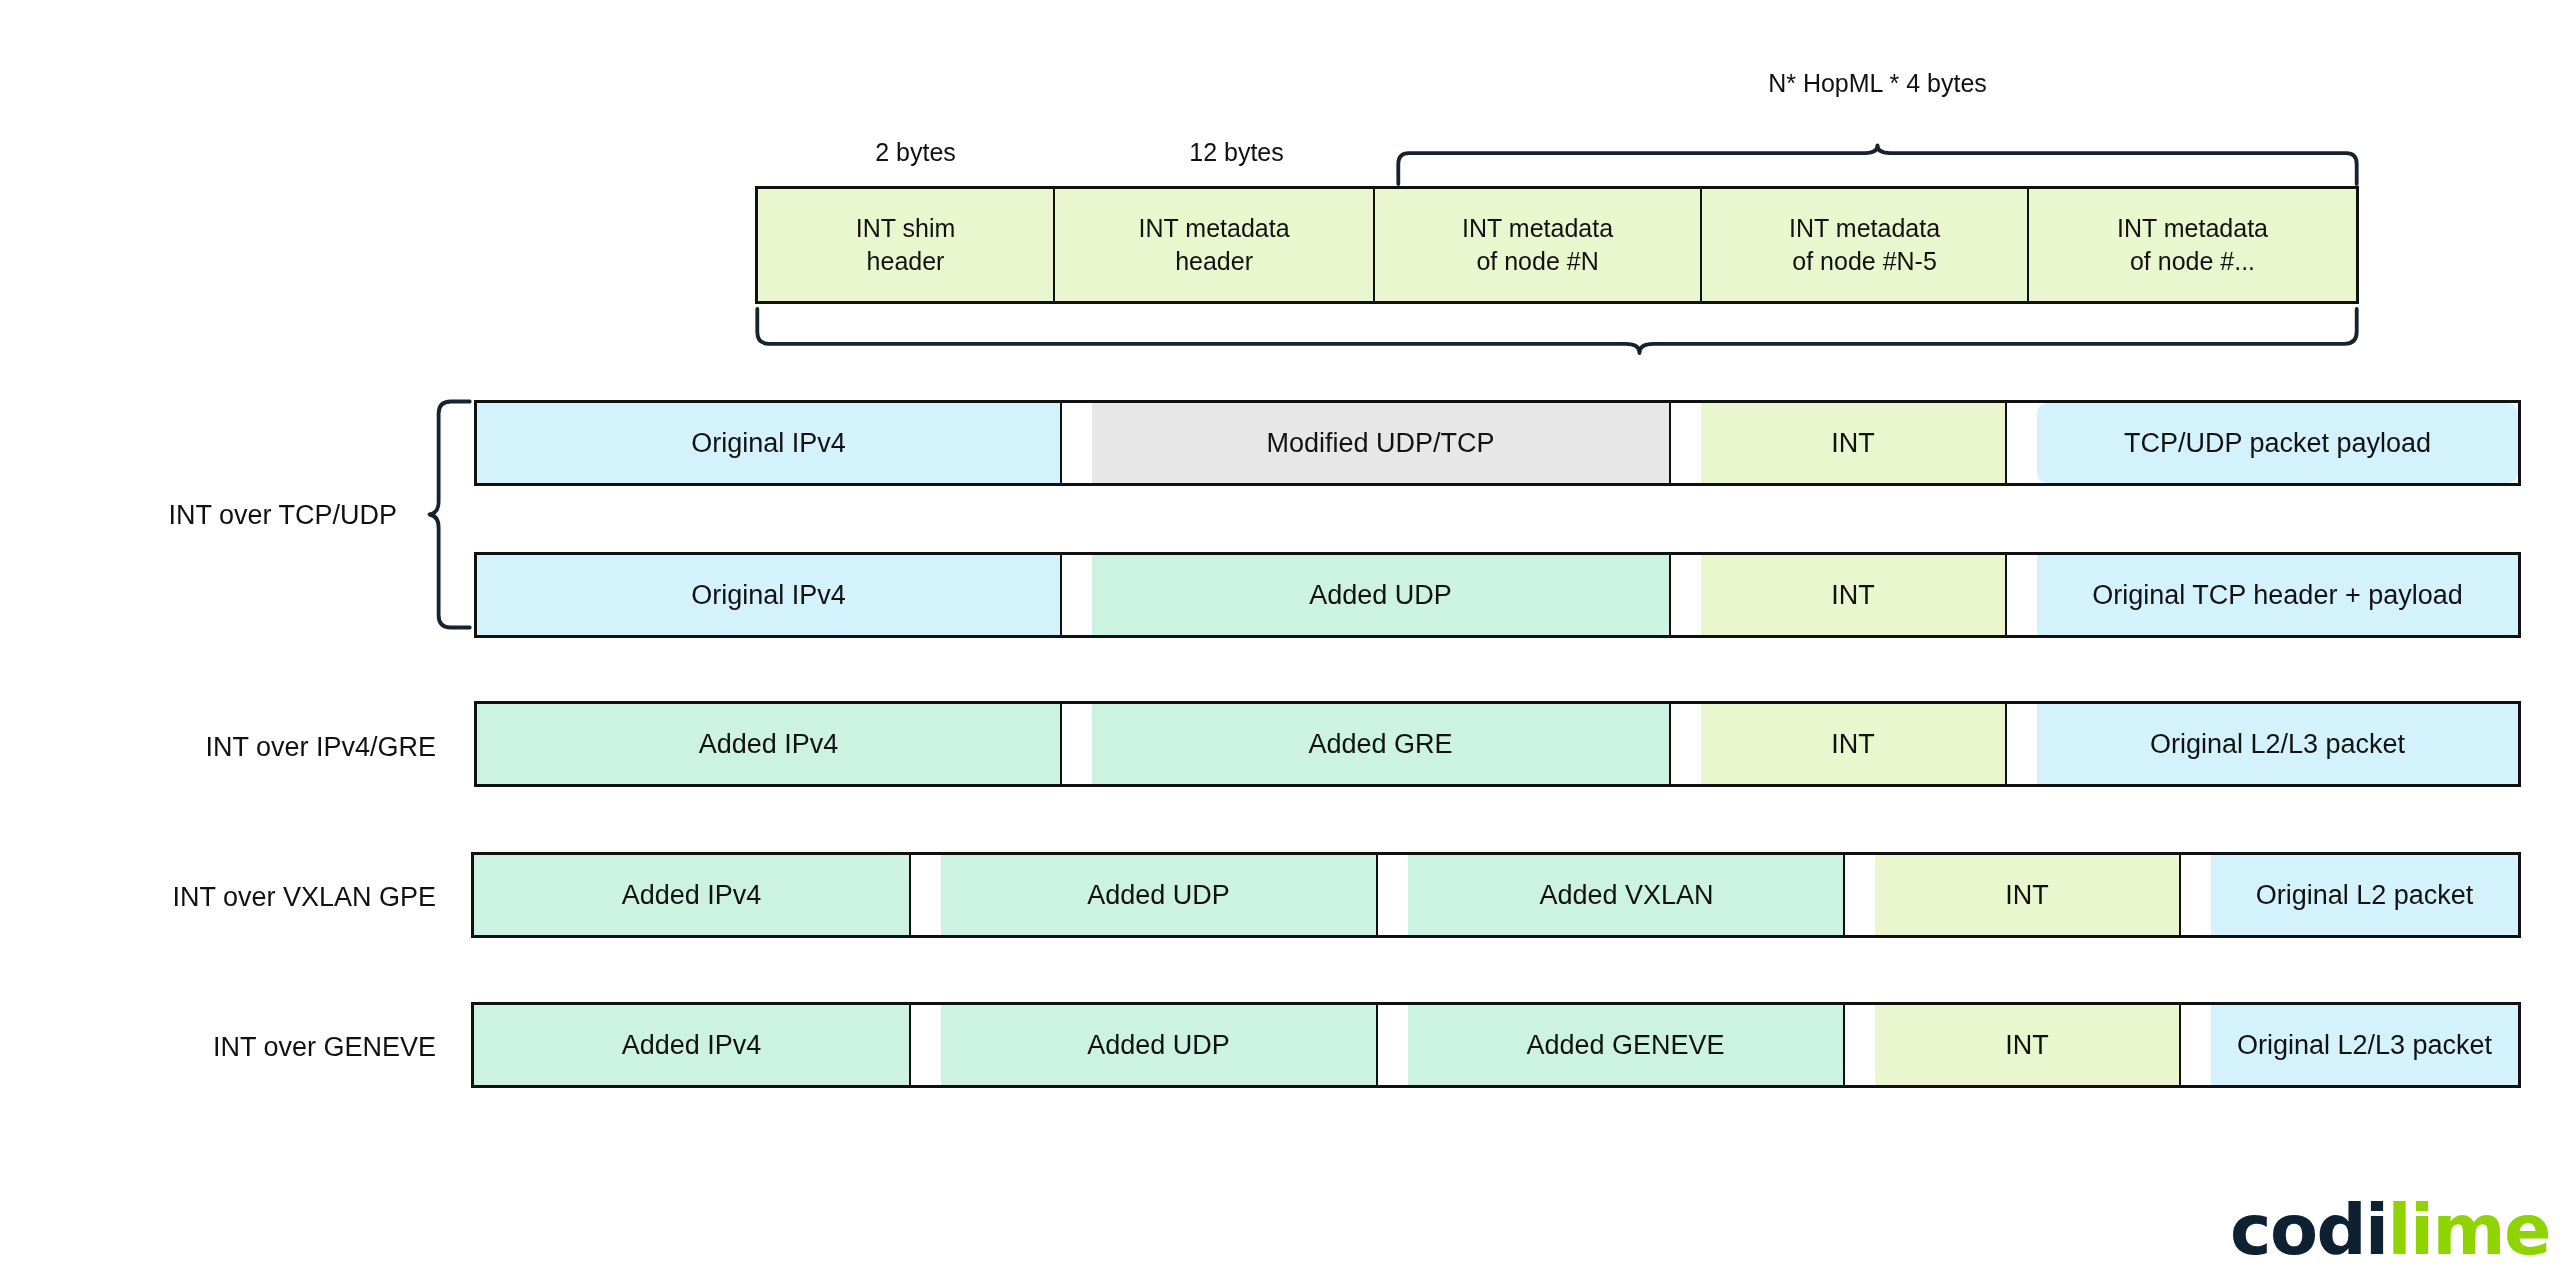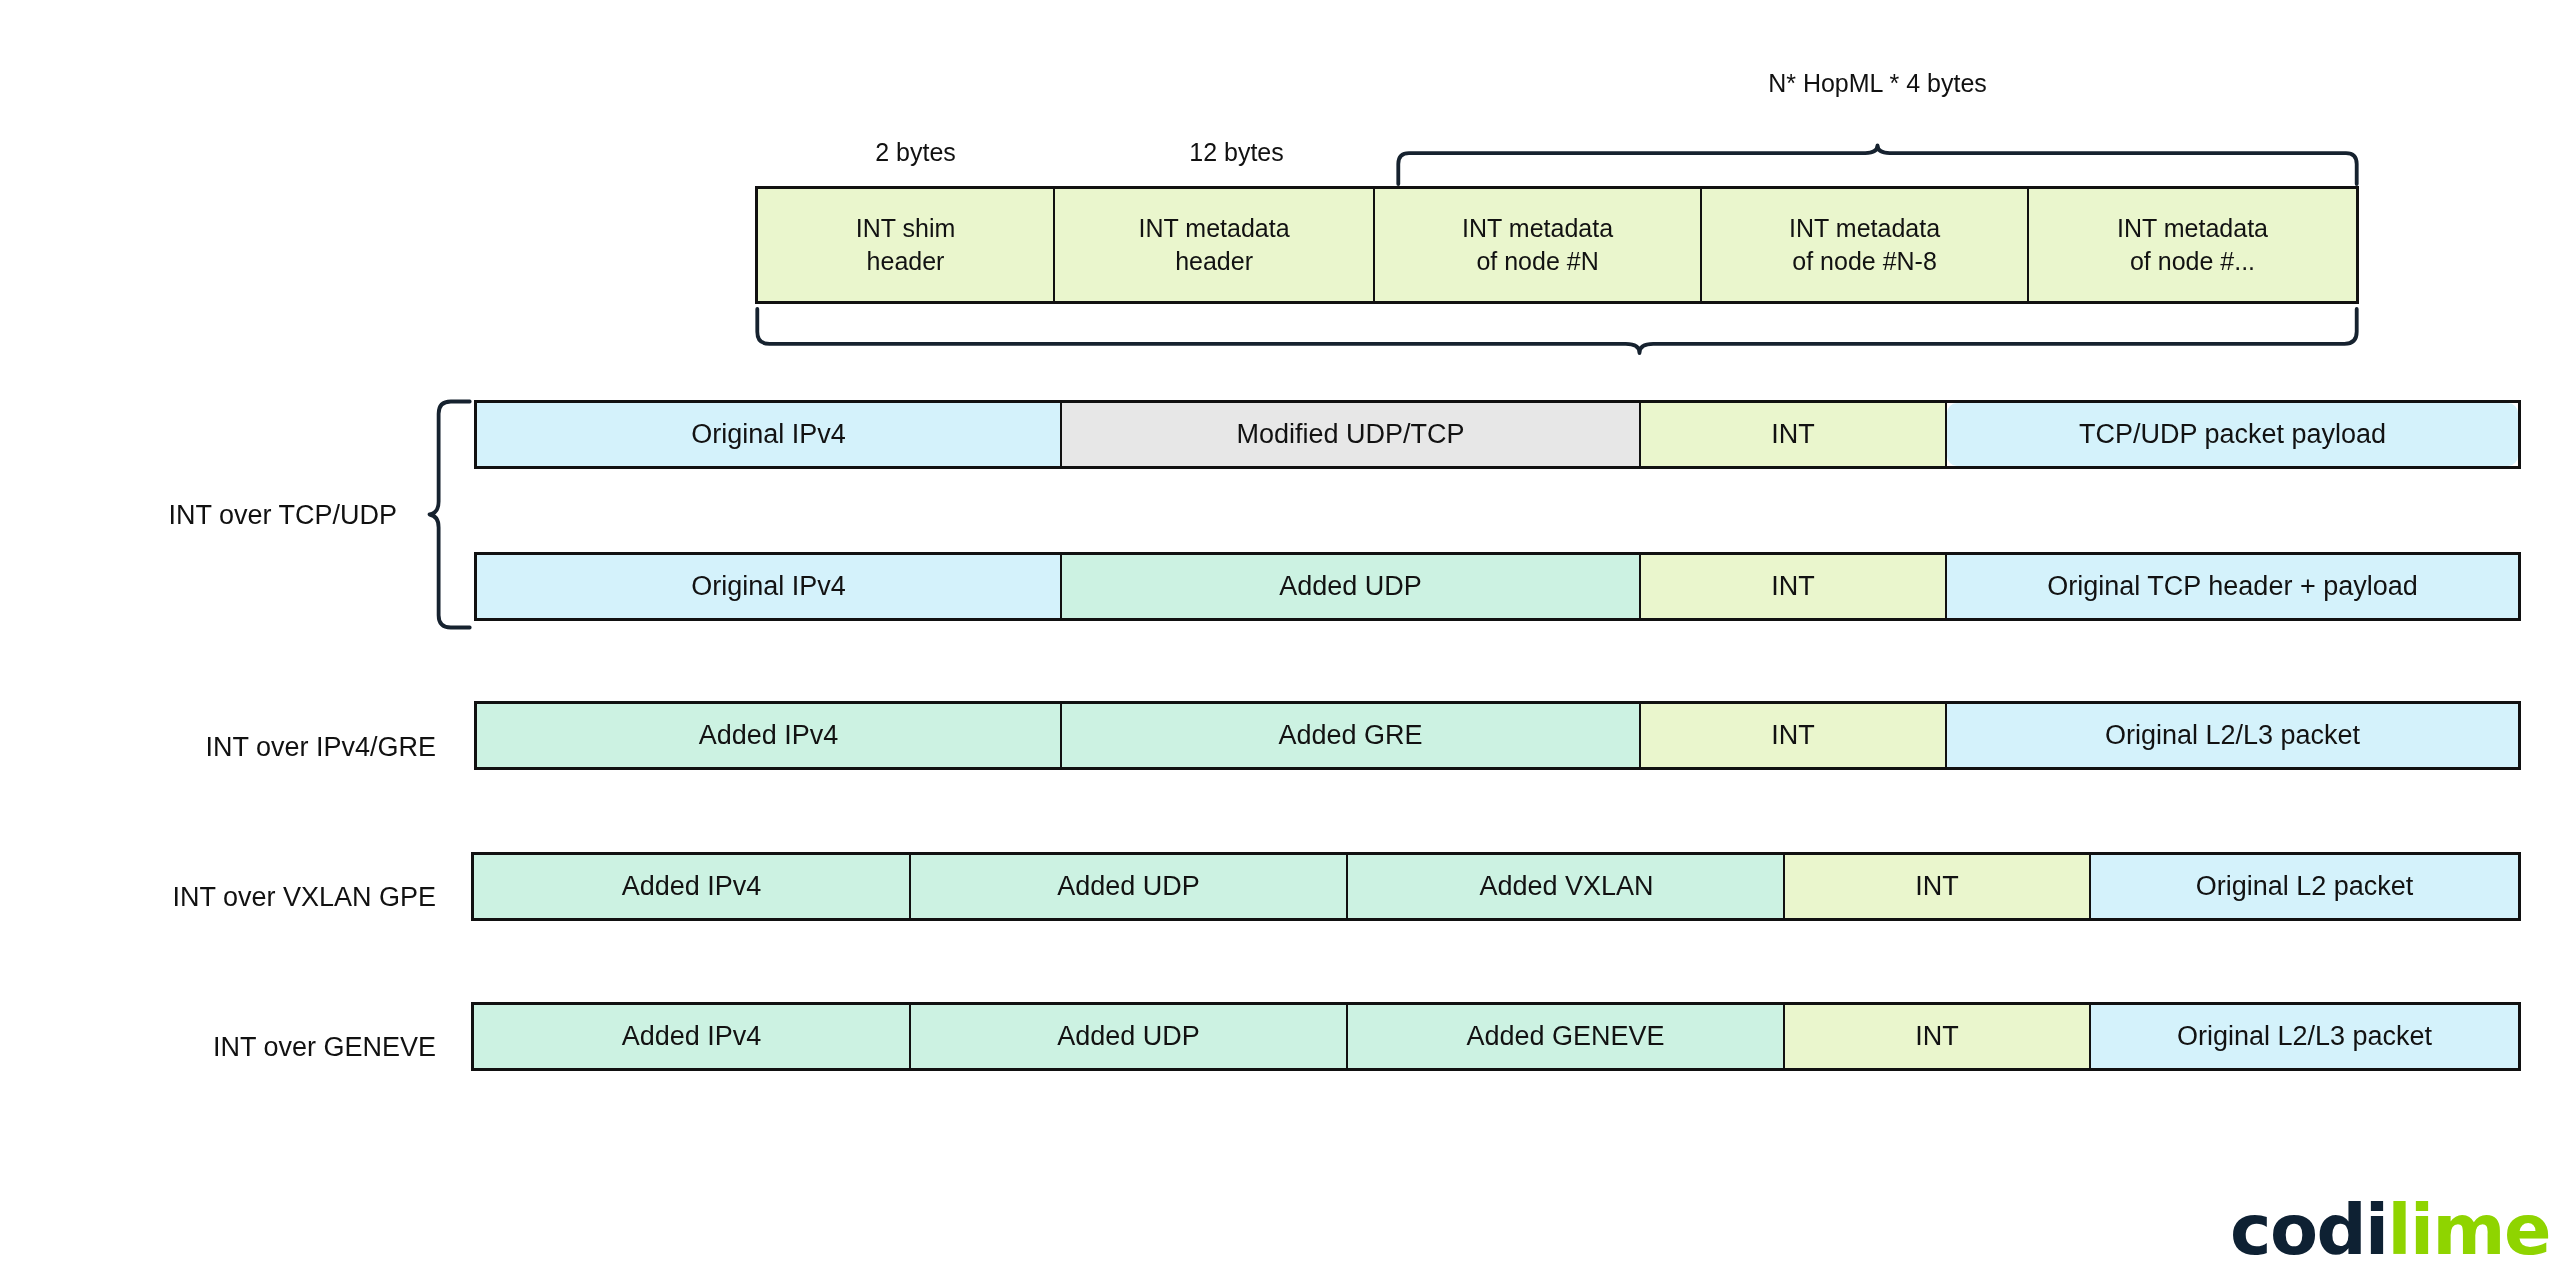--- a/index.html
+++ b/index.html
@@ -68,21 +68,22 @@
     font-size: 27px;
     color: #111111;
     text-align: right;
     white-space: nowrap;
   }
   .packet-row {
     position: absolute;
     display: flex;
     border: 3.1px solid #111111;
     box-sizing: border-box;
-    height: 69px;
+    height: 86px;
+    gap: 30px;
   }
   .packet-row .seg {
     display: flex;
     align-items: center;
     justify-content: center;
     text-align: center;
     font-size: 27px;
     color: #121212;
     border-right: 2.3px solid #111111;
     box-sizing: border-box;
@@ -140,21 +141,21 @@
   </div>
   <div class="hdr-cell" style="width:328px;">
     <div>
       <div>INT metadata</div>
       <div>of node #N</div>
     </div>
   </div>
   <div class="hdr-cell" style="width:328px;">
     <div>
       <div>INT metadata</div>
-      <div>of node #N-8</div>
+      <div>of node #N-5</div>
     </div>
   </div>
   <div class="hdr-cell" style="width:328px;">
     <div>
       <div>INT metadata</div>
       <div>of node #...</div>
     </div>
   </div>
 </div>
 

